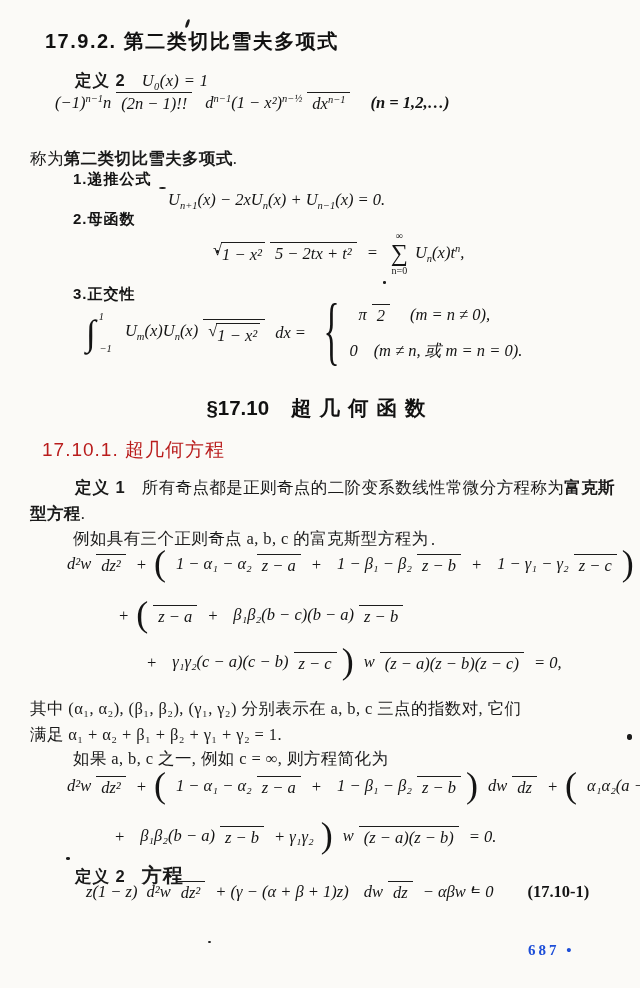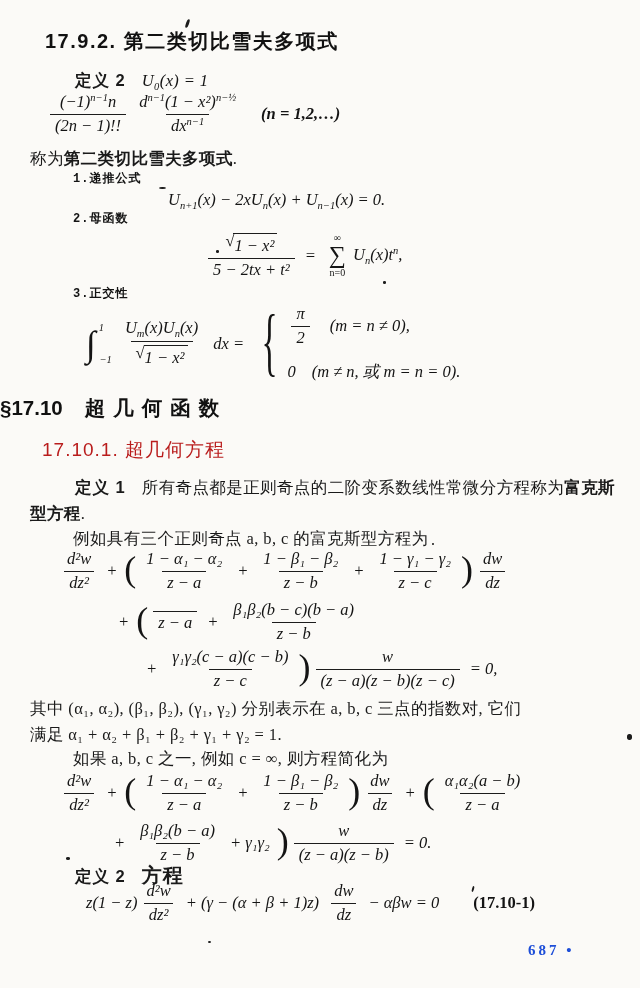--- a/index.html
+++ b/index.html
@@ -7,38 +7,38 @@
   .page{position:absolute;inset:0}
 
   
   .tline{position:absolute;white-space:nowrap;font-family:"Liberation Serif","DejaVu Serif",serif;
          font-size:16.5px;letter-spacing:.4px;color:#1a1a1a}
   .b{font-weight:bold}
   .head1{position:absolute;white-space:nowrap;font-family:"Liberation Sans","DejaVu Sans",sans-serif;
          font-weight:bold;font-size:20px;letter-spacing:1.5px;color:#111}
   .head2{position:absolute;white-space:nowrap;font-family:"Liberation Sans","DejaVu Sans",sans-serif;
          font-size:19px;letter-spacing:1px;color:#b91c1c}
-  .secline{position:absolute;left:0;width:640px;text-align:left;white-space:nowrap;
+  .secline{position:absolute;left:0;width:640px;text-align:center;white-space:nowrap;
          font-family:"Liberation Sans","DejaVu Sans",sans-serif;font-weight:bold;font-size:20.5px;color:#111}
   .sect{letter-spacing:8px;margin-left:22px}
   .lab{font-family:"Liberation Sans","DejaVu Sans",sans-serif;font-weight:bold;font-style:normal;
        letter-spacing:1px;margin-right:16px}
   .hb{font-family:"Liberation Sans","DejaVu Sans",sans-serif;font-weight:bold}
-  .item{position:absolute;white-space:nowrap;font-family:Liberation Mono, monospace;
-        font-weight:bold;font-size:12px;letter-spacing:1px;color:#141414}
+  .item{position:absolute;white-space:nowrap;font-family:Liberation Sans, sans-serif;
+        font-weight:bold;font-size:15px;letter-spacing:1px;color:#141414}
 
   
   .mline{position:absolute;white-space:nowrap;display:flex;align-items:center;
          font-family:"Liberation Serif","DejaVu Serif",serif;font-style:italic;font-size:16.5px;color:#141414}
   .mline sub{font-size:10.5px;line-height:1;letter-spacing:0}
   .mline sup{font-size:10.5px;line-height:1;letter-spacing:0}
   .mt{font-style:italic;font-family:"Liberation Serif","DejaVu Serif",serif;font-size:16.5px;color:#141414}
   .mt sub,.mt sup{font-size:10.5px}
 
-  .fr{display:inline-flex;flex-direction:column;align-items:center;margin:0 4px;line-height:1.25;text-align:center}
+  .fr{display:inline-flex;flex-direction:row;align-items:center;margin:0 4px;line-height:1.25;text-align:center}
   .fr .n{padding:0 5px 1px;display:inline-block}
   .fr .d{border-top:1.5px solid #1c1c1c;padding:1px 5px 0;display:inline-block}
 
   .bp{font-style:normal;font-size:36px;line-height:.9;font-weight:300;margin:0 1px;position:relative;top:-2px}
   .op{margin:0 6px}
   .cond{margin-left:16px}
 
   .sq{display:inline-flex;align-items:flex-start}
   .sq .r{line-height:1;margin-right:-1px;position:relative;top:0}
   .sq .bb{border-top:1.5px solid #1c1c1c;padding:2px 3px 0 1px}

